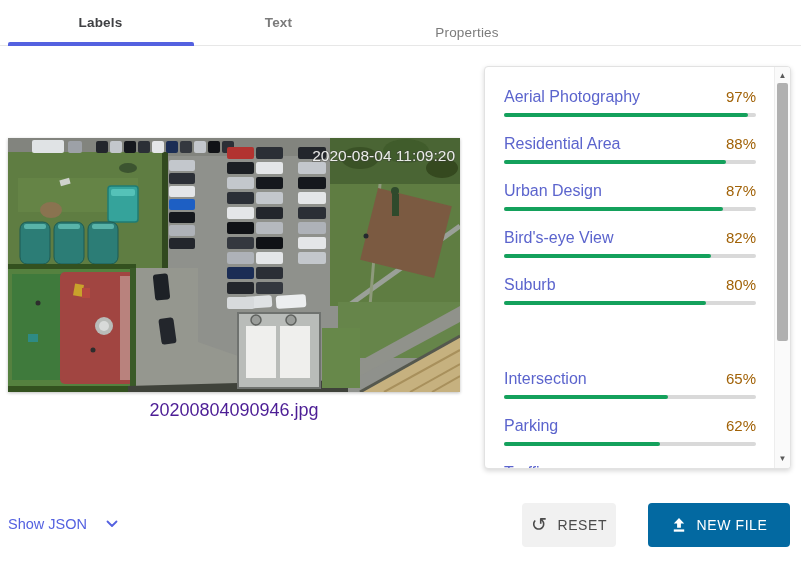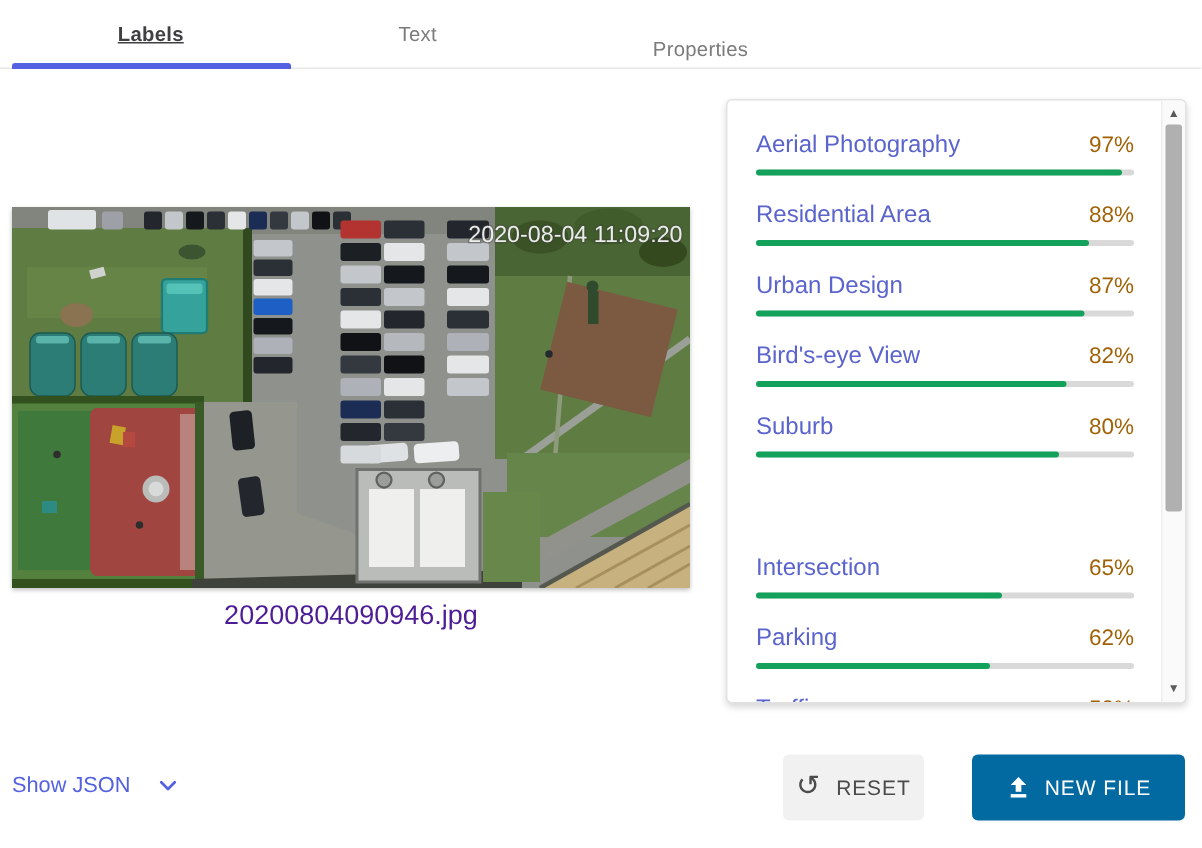--- a/index.html
+++ b/index.html
@@ -6,22 +6,22 @@
   body{
     width:801px;height:565px;position:relative;overflow:hidden;
     background:#ffffff;
     font-family:"Liberation Sans","DejaVu Sans",sans-serif;
     -webkit-font-smoothing:antialiased;
   }
   
   .tabs{display:flex;height:45px;border-bottom:1px solid #e7e7e7;position:relative;background:#fff;}
   .tab{display:flex;align-items:center;justify-content:center;
        font-size:13.5px;color:#7b7b7b;cursor:pointer;position:relative;letter-spacing:.2px;}
-  .tab:nth-child(1){width:201px;text-decoration:underline;}
-  .tab:nth-child(2){width:155px;}
+  .tab:nth-child(1){width:201px;}
+  .tab:nth-child(2){width:155px;font-weight:bold;}
   .tab:nth-child(3){width:222px;margin-top:20px;}
   .tab:nth-child(4){width:223px;}
   .tab.active{color:#3f4043;font-weight:bold;}
   .tab-underline{position:absolute;left:8px;right:7px;bottom:-1px;height:4px;
        background:#5461e0;border-radius:2px 2px 0 0;}
   
   .photo-wrap{position:absolute;left:8px;top:138px;width:452px;}
   .photo-wrap svg{display:block;box-shadow:0 1px 3px rgba(0,0,0,.25);}
   .photo-caption{margin-top:8px;text-align:center;font-size:18px;color:#4c1d95;}
   

